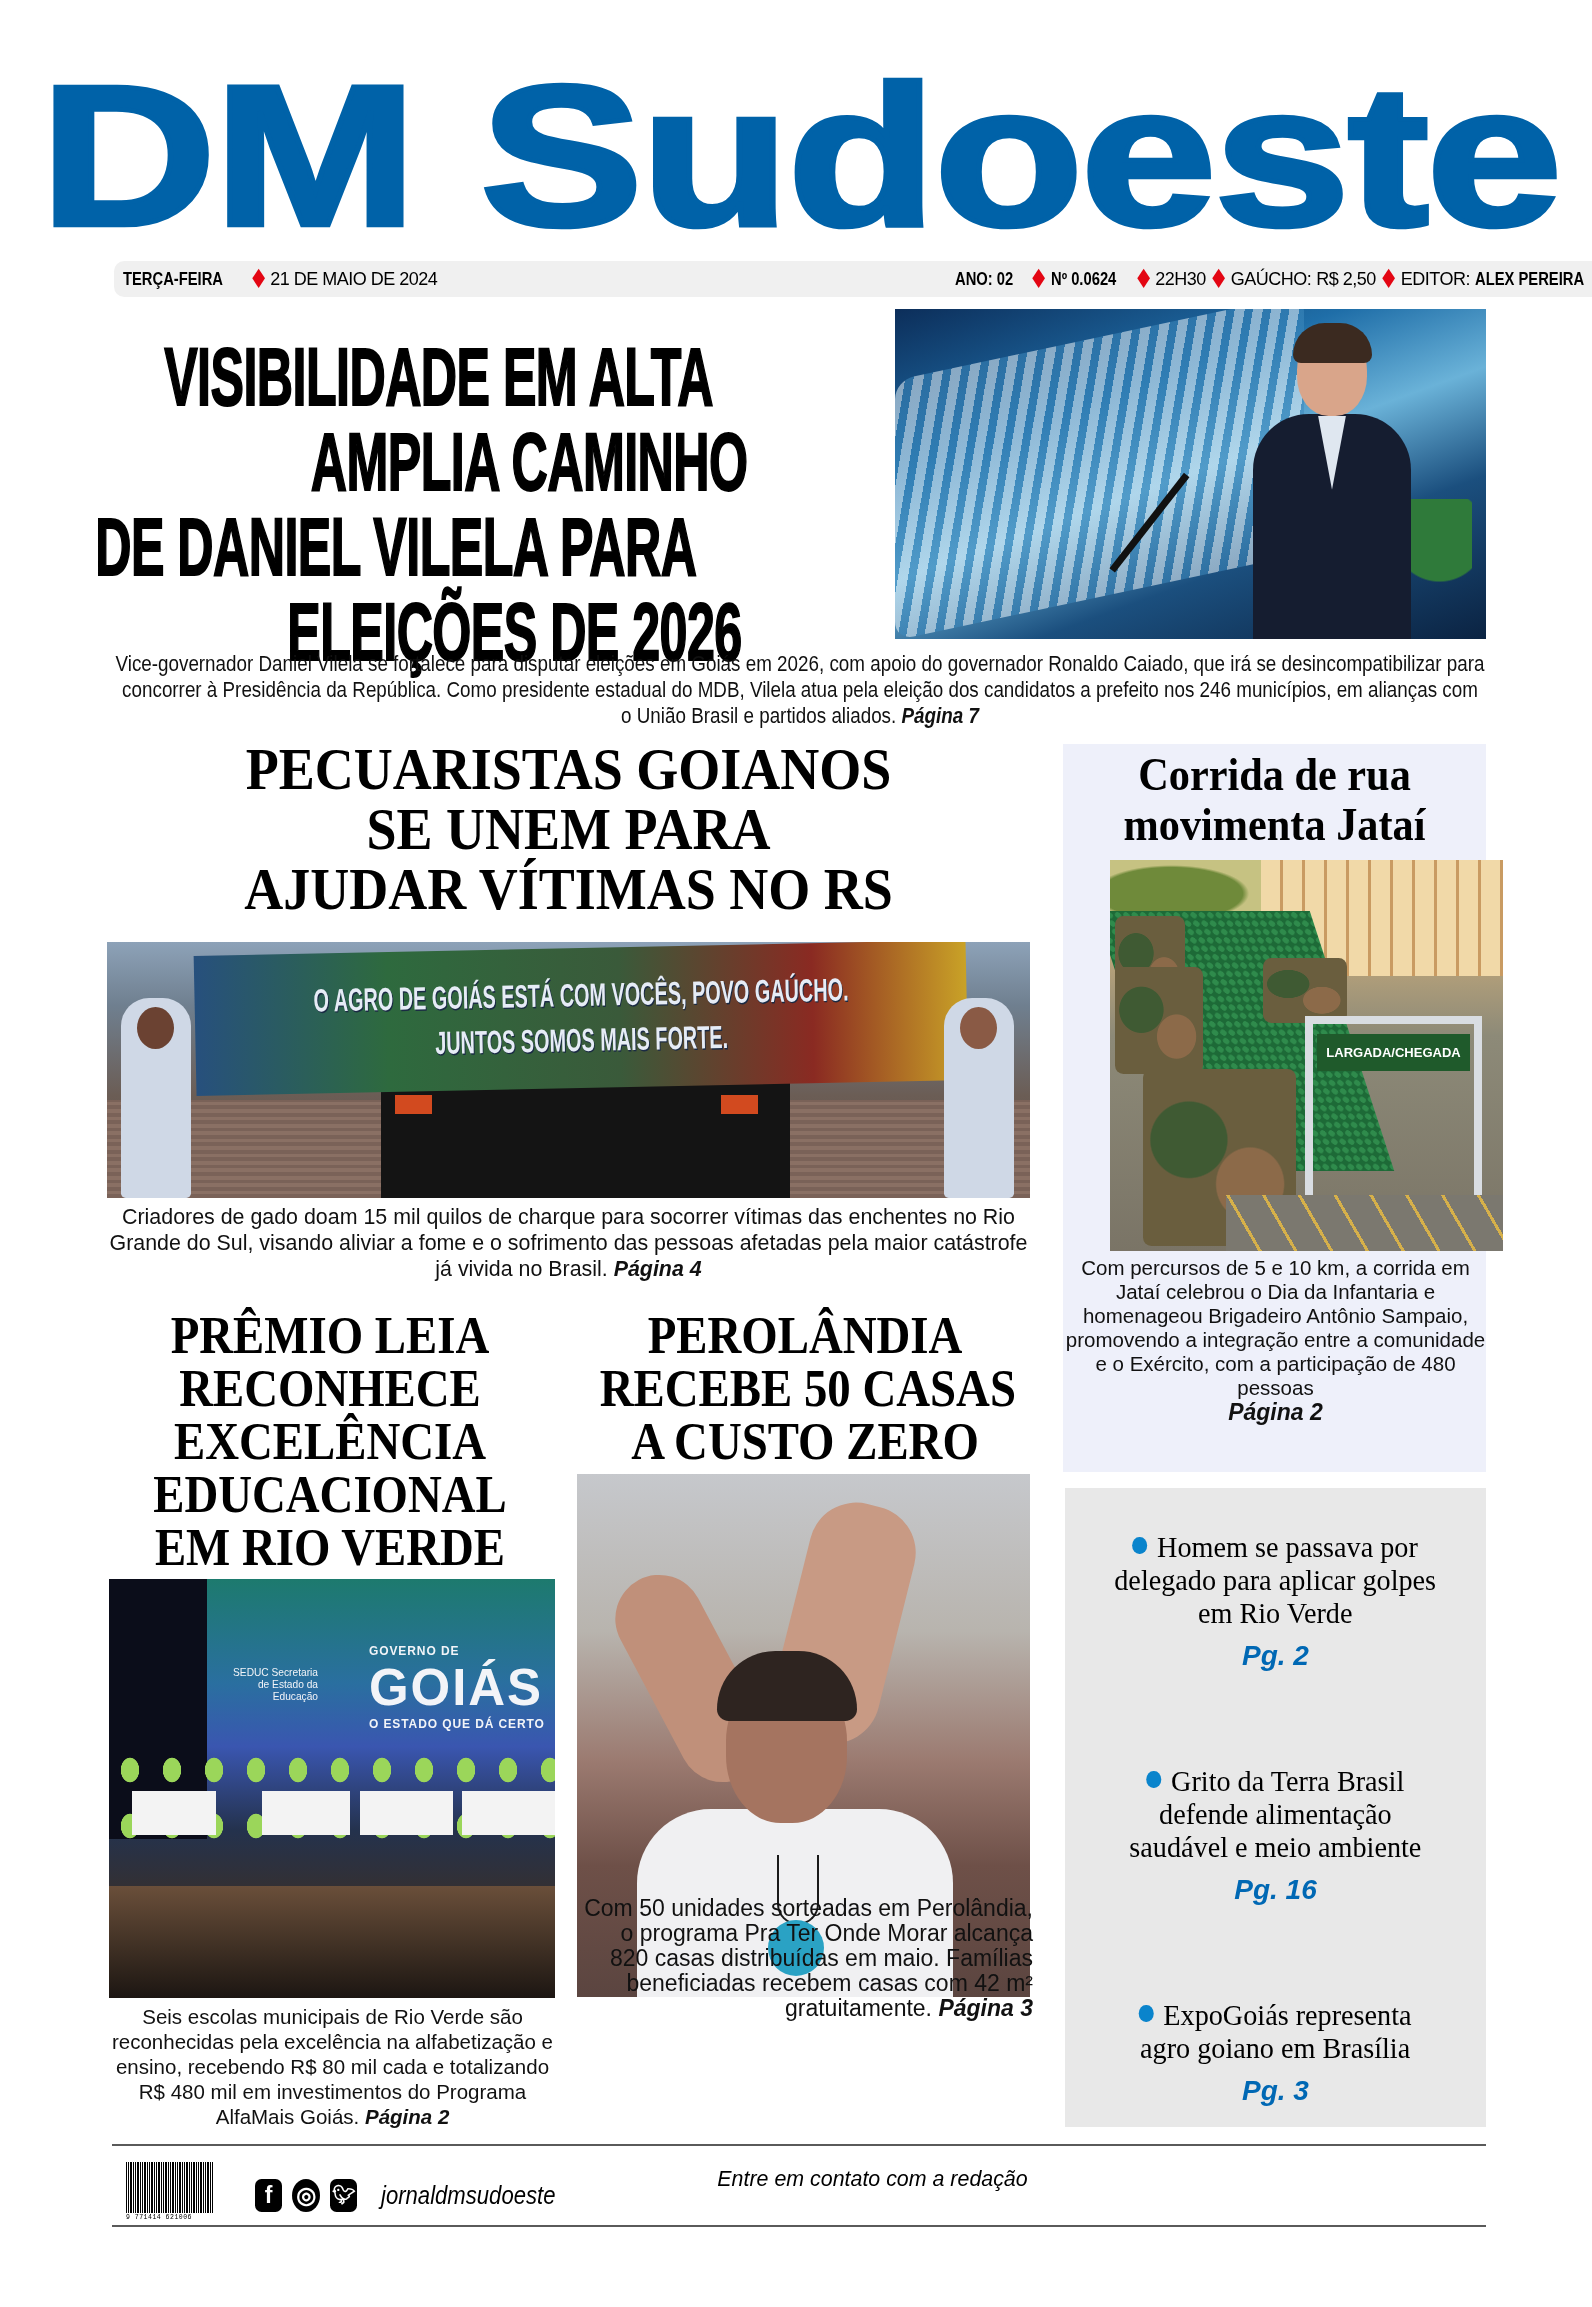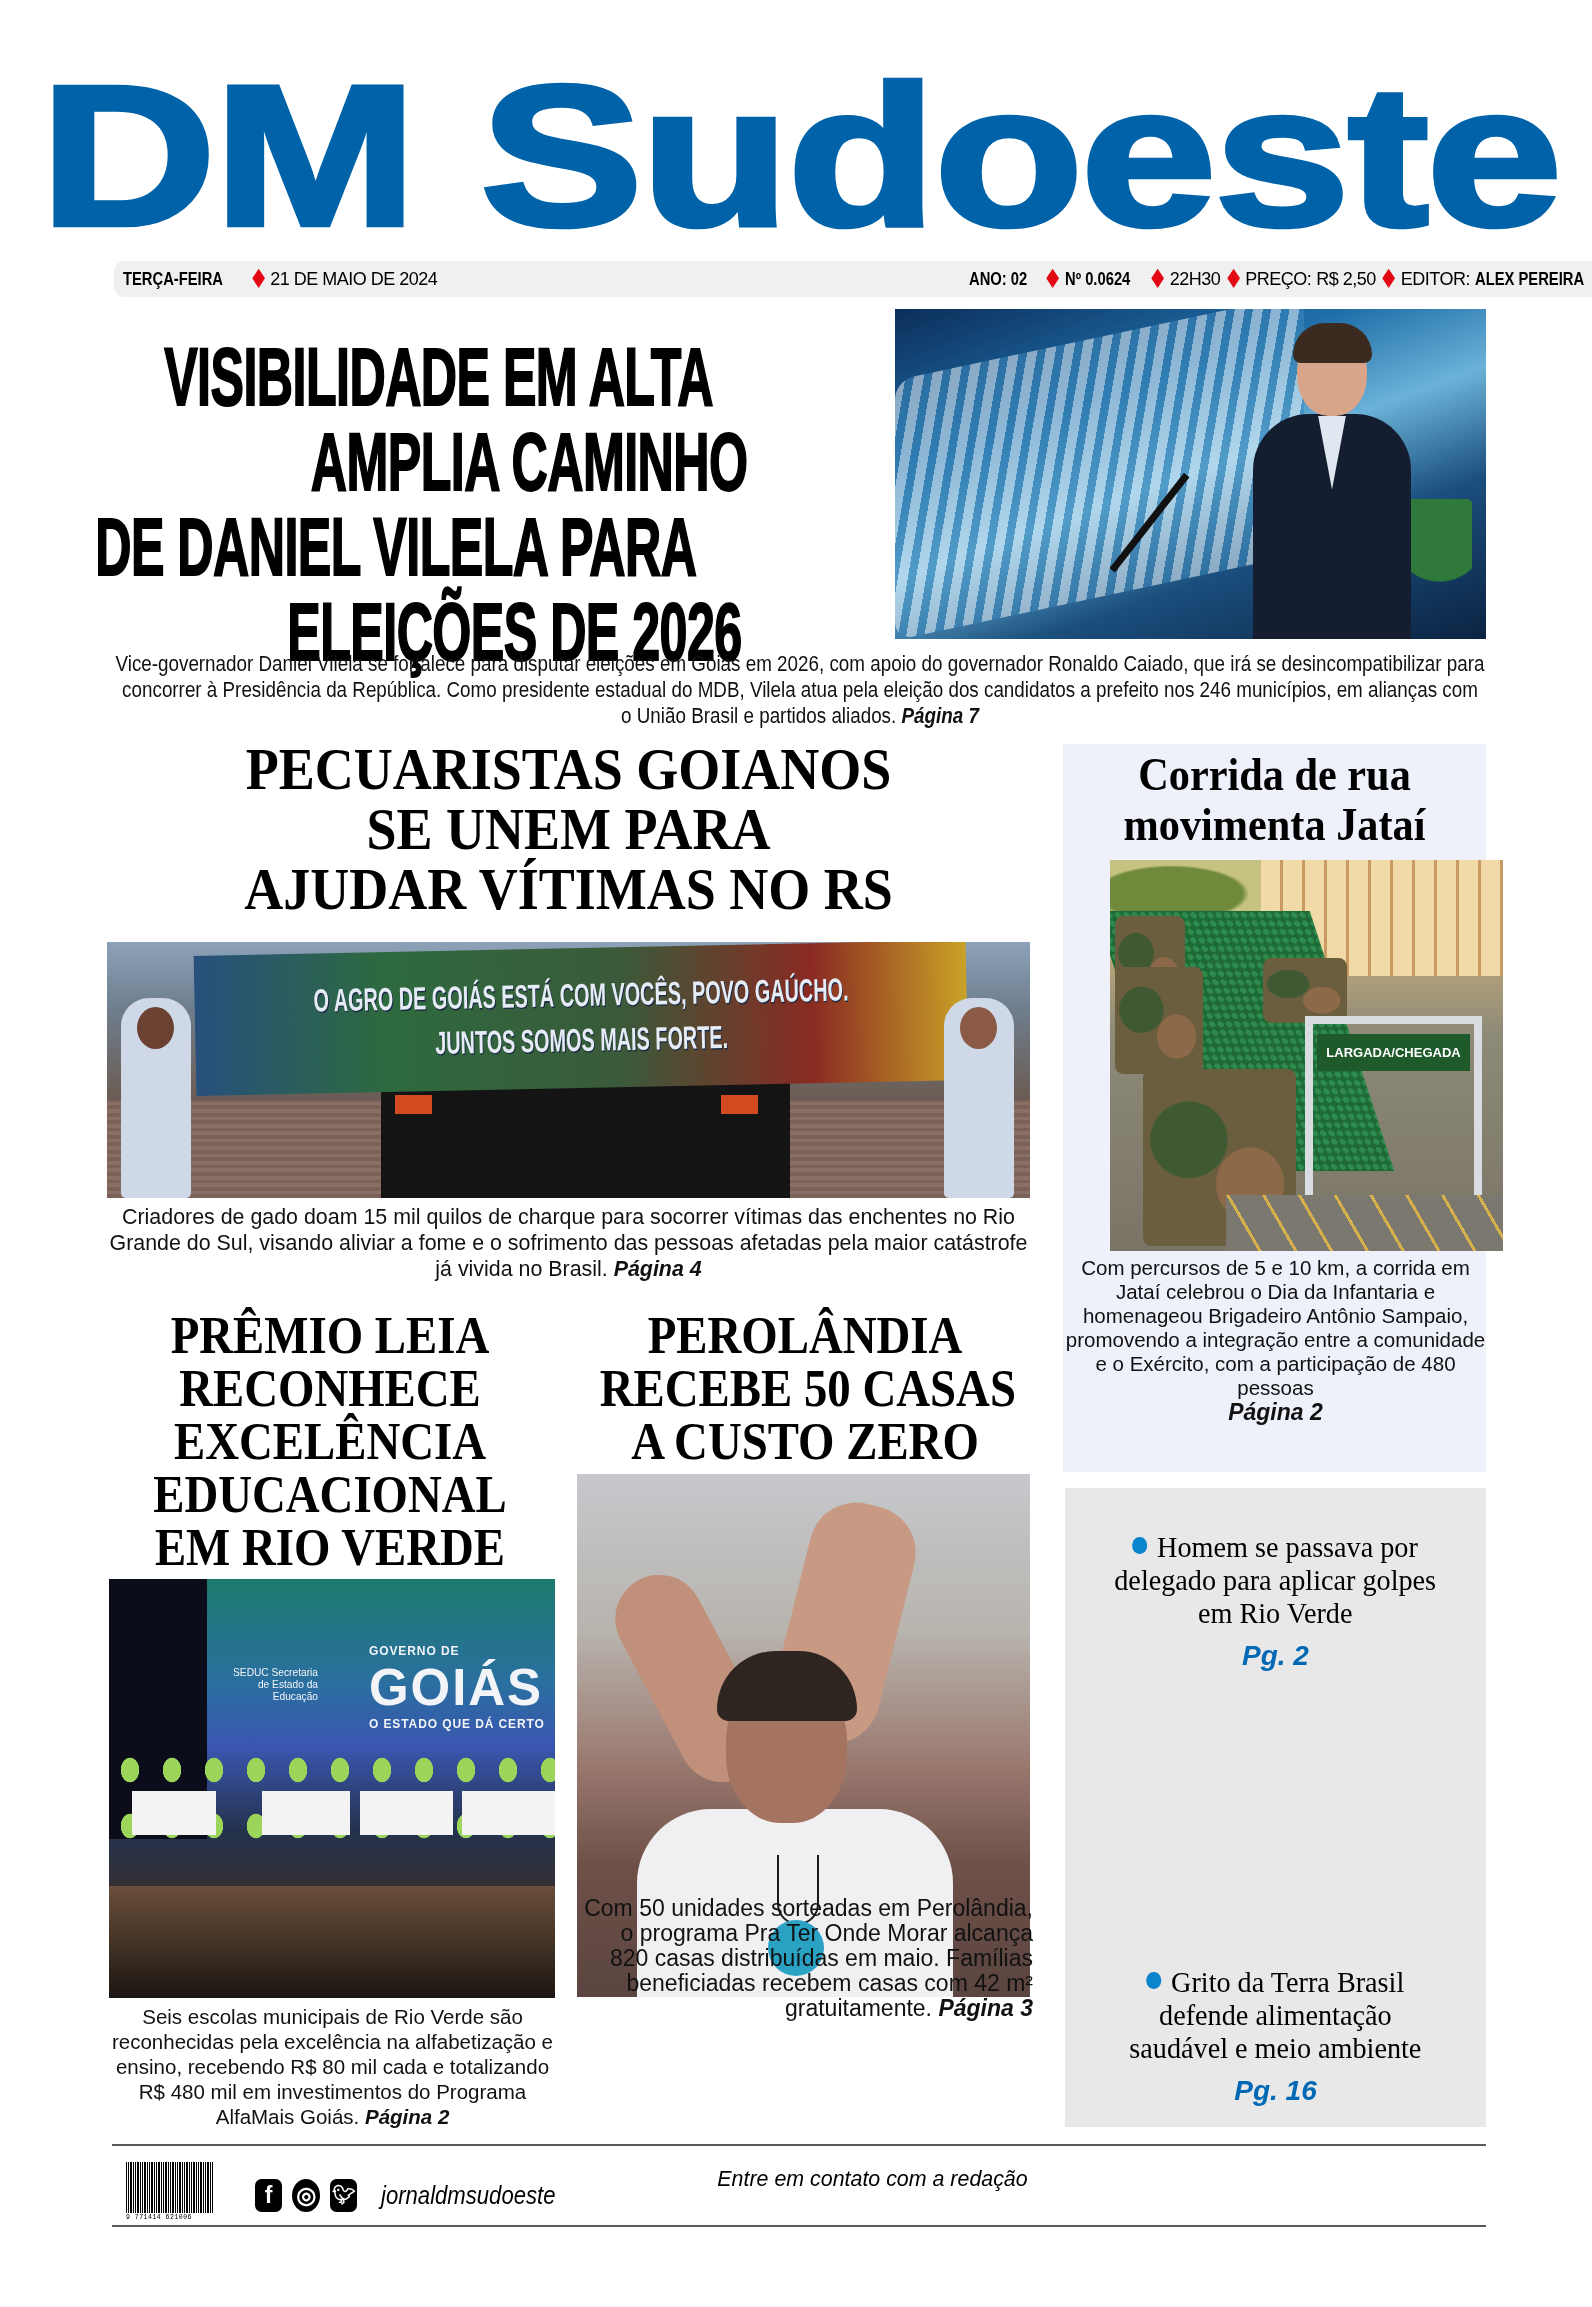--- a/index.html
+++ b/index.html
@@ -198,21 +198,21 @@
     <span class="diamond"></span>
     <span class="l cond">21 DE MAIO DE 2024</span>
   </div>
   <div class="grp">
     <span class="b">ANO: 02</span>
     <span class="diamond"></span>
     <span class="b">Nº 0.0624</span>
     <span class="diamond"></span>
     <span class="l cond">22H30</span>
     <span class="diamond"></span>
-    <span class="l cond">PREÇO:</span>&nbsp;
+    <span class="l cond">GAÚCHO:</span>&nbsp;
     <span class="l cond">R$ 2,50</span>
     <span class="diamond"></span>
     <span class="l cond">EDITOR:</span>&nbsp;
     <span class="b">ALEX PEREIRA</span>
   </div>
 </div>
 
 <a class="abs lead-headline">
   <span class="lead-line">VISIBILIDADE EM ALTA</span>
   <span class="lead-line">AMPLIA CAMINHO</span>
@@ -292,20 +292,25 @@
 delegado para aplicar golpes
 em Rio Verde</span></span>
     <span class="brief-pg">Pg. 2</span>
   </a>
   <a class="brief">
     <span class="inner"><span class="bullet"></span><span>Grito da Terra Brasil
 defende alimentação
 saudável e meio ambiente</span></span>
     <span class="brief-pg">Pg. 16</span>
   </a>
+  <a class="brief">
+    <span class="inner"><span class="bullet"></span><span>ExpoGoiás representa
+agro goiano em Brasília</span></span>
+    <span class="brief-pg">Pg. 3</span>
+  </a>
 </div>
 
 <a class="abs serif-head premio-head">
   <span class="ln">PRÊMIO LEIA</span>
   <span class="ln">RECONHECE</span>
   <span class="ln">EXCELÊNCIA</span>
   <span class="ln">EDUCACIONAL</span>
   <span class="ln">EM RIO VERDE</span>
 </a>
 <div class="abs premio-photo">

